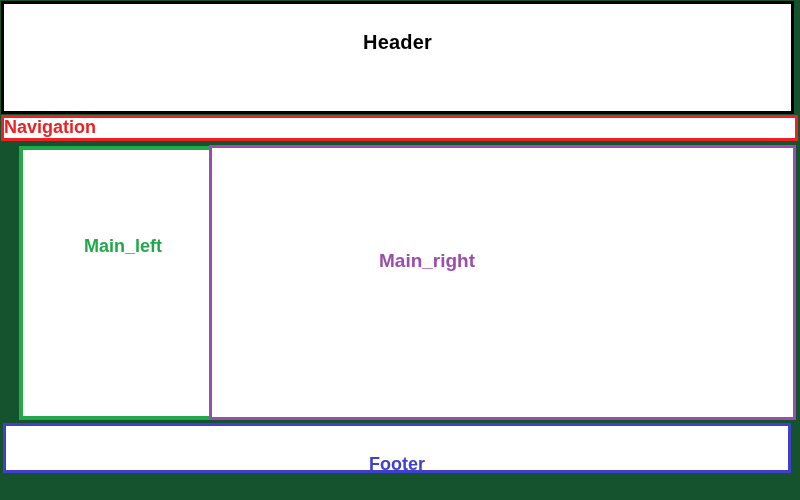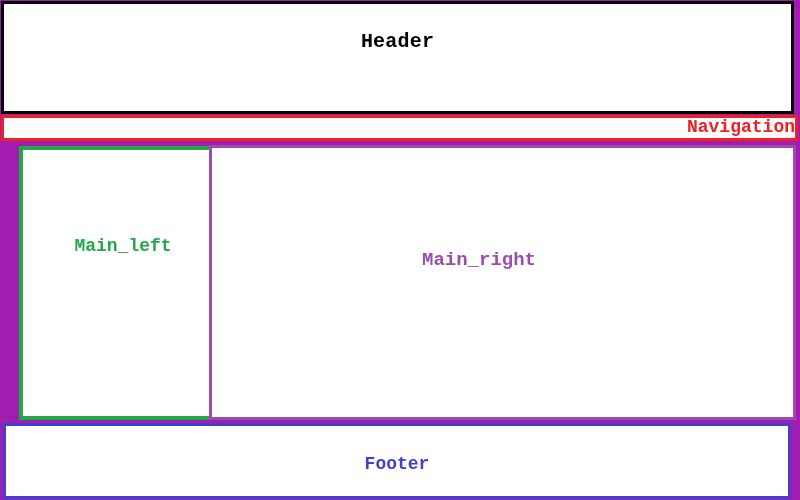--- a/index.html
+++ b/index.html
@@ -5,22 +5,22 @@
 <style>
   html, body {
     margin: 0;
     padding: 0;
     background: #ffffff;
   }
   #canvas {
     position: relative;
     width: 800px;
     height: 500px;
-    background: #a21caf;
-    font-family: Liberation Mono, monospace;
+    background: #14532d;
+    font-family: Liberation Sans, sans-serif;
     overflow: hidden;
   }
   .region {
     position: absolute;
     box-sizing: border-box;
     background: #ffffff;
     display: flex;
   }
   .region-label {
     font-weight: bold;
@@ -45,21 +45,21 @@
     letter-spacing: 0.2px;
   }
 
   
   #region-navigation {
     left: 1px;
     top: 115px;
     width: 797px;
     height: 26px;
     border: 3px solid #ED2024;
-    justify-content: flex-end;
+    justify-content: flex-start;
     align-items: center;
   }
   #region-navigation .region-label {
     color: #ED2024;
     font-size: 18px;
     position: relative;
     top: -1px;
   }
 
   
@@ -80,35 +80,34 @@
 
   
   #region-main-right {
     left: 209px;
     top: 145px;
     width: 587px;
     height: 275px;
     border: 3px solid #9B4DAB;
     justify-content: flex-start;
     align-items: flex-start;
-    padding-left: 43px;
   }
   #region-main-right .region-label {
     color: #9B4DAB;
     font-size: 19px;
     margin-top: 103px;
     margin-left: 167px;
   }
 
   
   #region-footer {
     left: 3px;
     top: 423px;
     width: 788px;
-    height: 76px;
+    height: 50px;
     border: 3px solid #4040CC;
     justify-content: center;
     align-items: flex-start;
   }
   #region-footer .region-label {
     color: #4040CC;
     font-size: 18px;
     margin-top: 29px;
   }
 </style>

